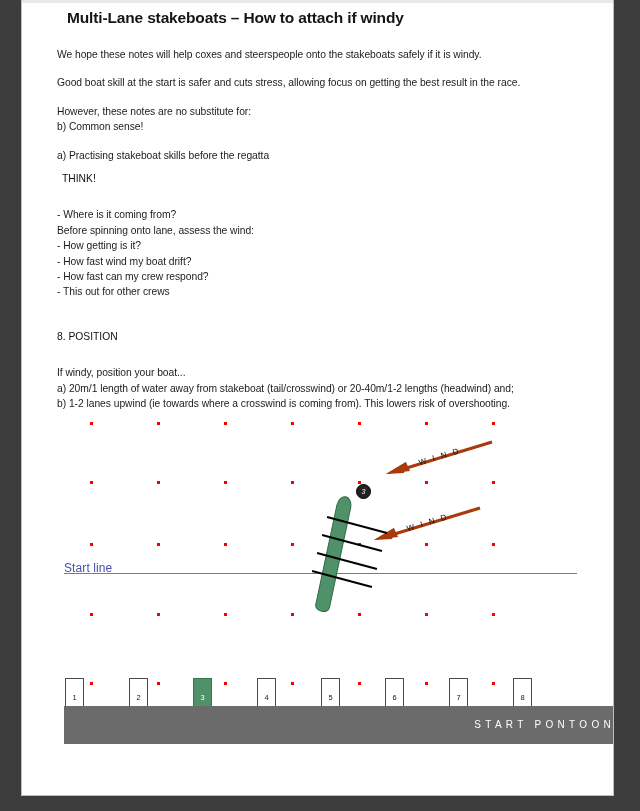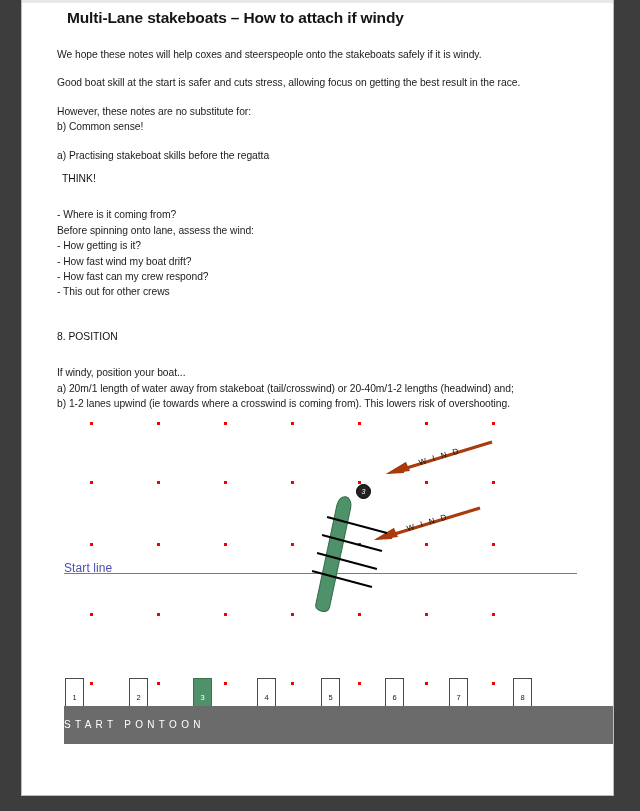--- a/index.html
+++ b/index.html
@@ -165,21 +165,21 @@
   #pontoon {
     position: absolute;
     left: 42px;
     top: 300px;
     width: 551px;
     height: 38px;
     background: #6b6b6b;
     color: #ffffff;
     font-size: 10px;
     letter-spacing: 4.3px;
-    text-align: left;
+    text-align: right;
     line-height: 38px;
   }
   .lane-marker {
     position: absolute;
     top: 272px;
     width: 19px;
     height: 30px;
     background: #ffffff;
     border: 1px solid #4a4a4a;
     box-sizing: border-box;

